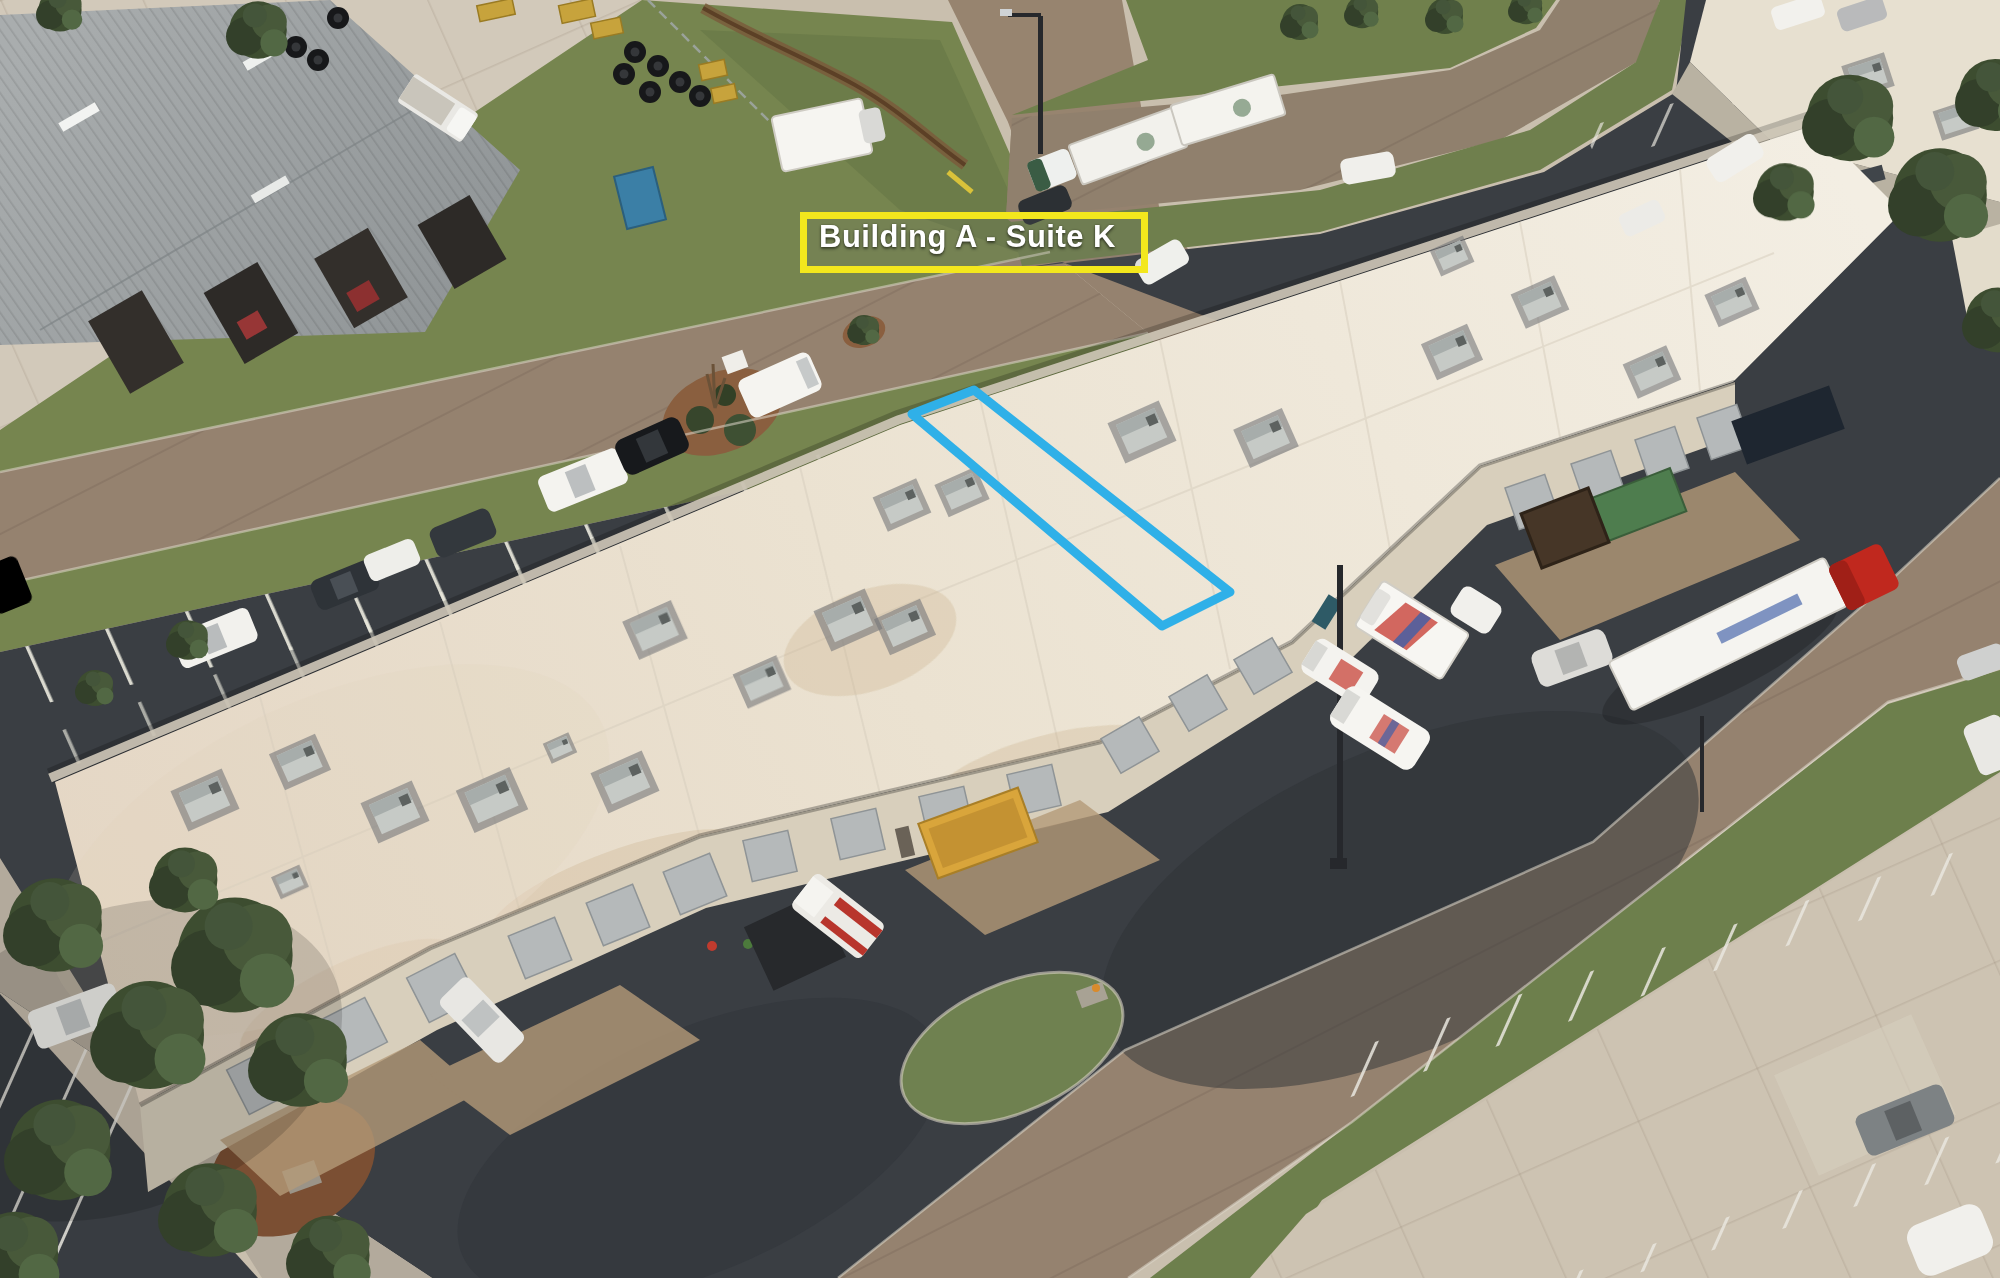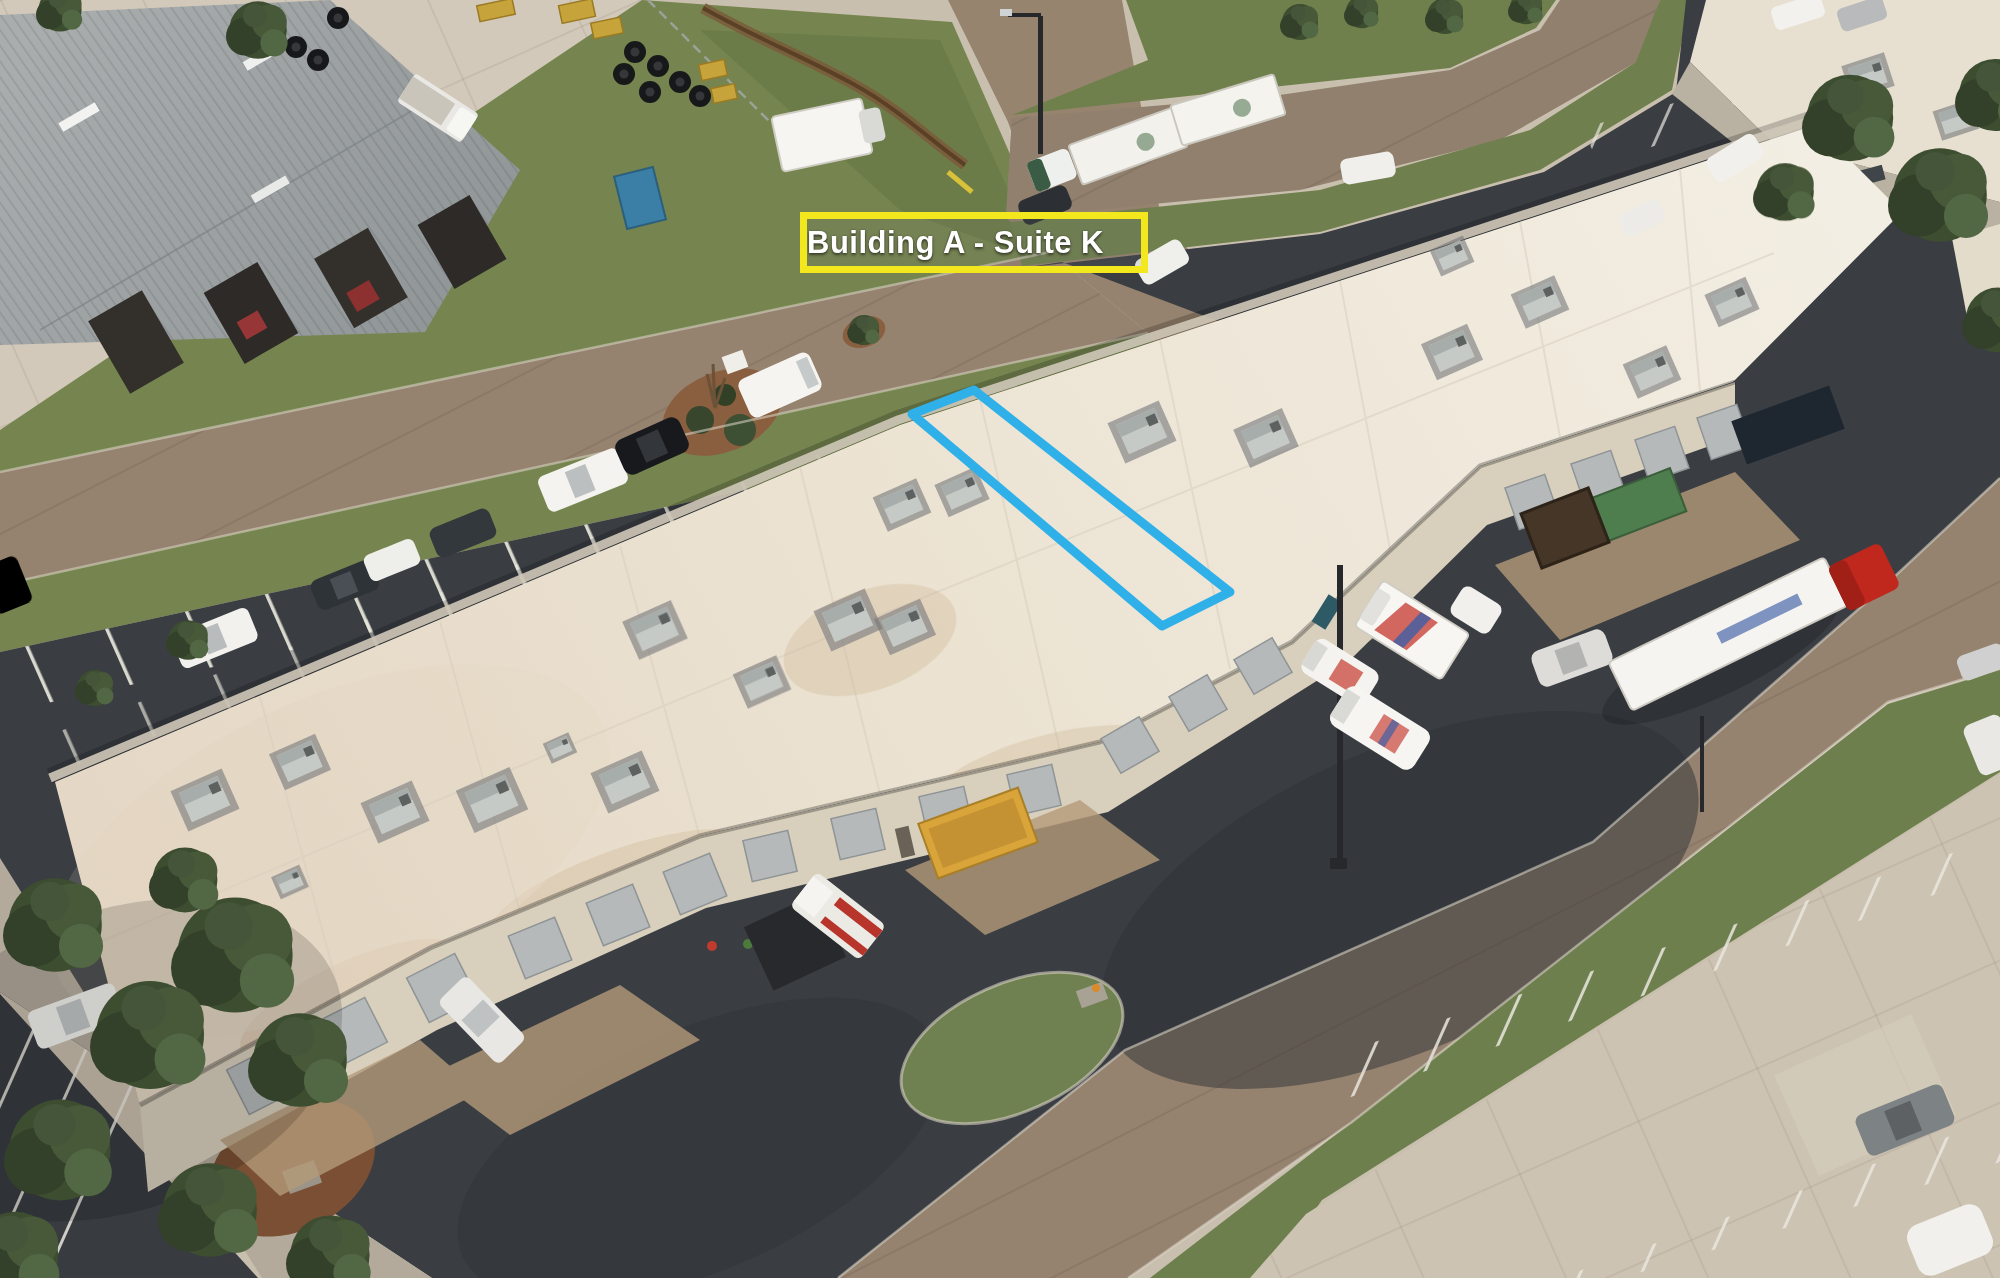--- a/index.html
+++ b/index.html
@@ -8,22 +8,22 @@
     --concrete-light:#cdc3b2; --grass-green:#76854f;
   }
   html,body{margin:0;padding:0;background:#222;}
   .stage{position:relative;width:2000px;height:1278px;overflow:hidden;
          font-family:"Liberation Sans",sans-serif;background:#c9bfae;}
   .stage svg{position:absolute;inset:0;display:block;}
   .label-box{
     position:absolute;left:800px;top:212px;width:348px;height:61px;
     box-sizing:border-box;border:7px solid var(--label-border);
     background:rgba(110,110,110,0.14);
-    display:flex;align-items:center;
-    white-space:nowrap;overflow:hidden;
+    display:flex;align-items:flex-start;
+    padding-left:12px;white-space:nowrap;overflow:hidden;
   }
   .label-box span{
     font-size:31px;font-weight:bold;letter-spacing:.5px;color:var(--label-text);
     text-shadow:0 2px 3px rgba(0,0,0,.5), 0 0 2px rgba(0,0,0,.35);
   }
 </style>
 </head>
 <body>
 
 <div class="stage">

